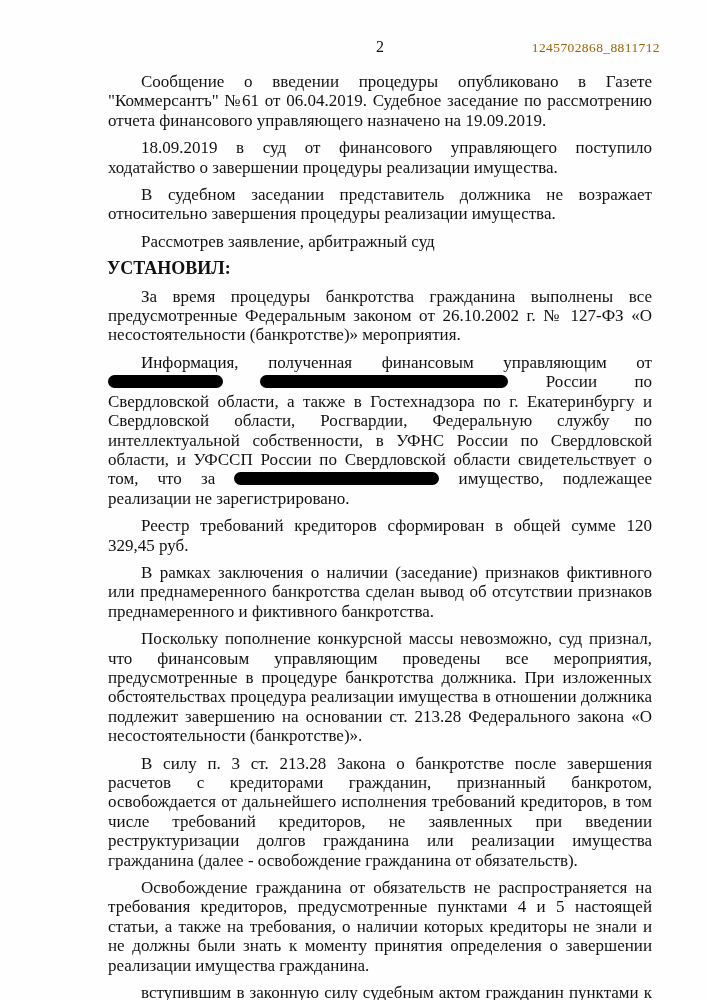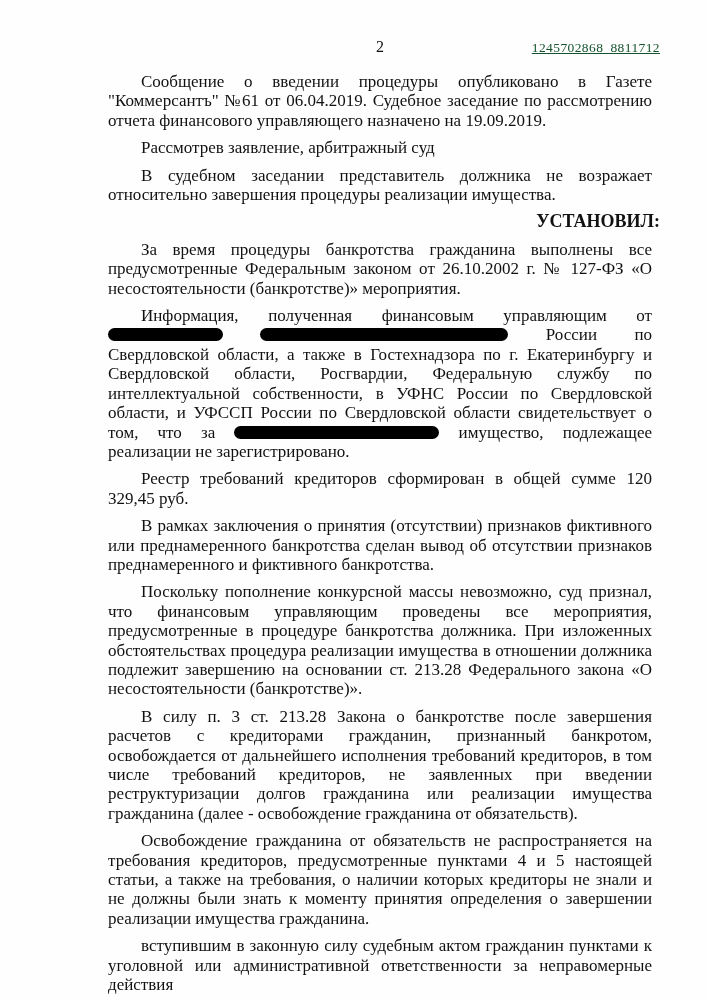--- a/index.html
+++ b/index.html
@@ -30,40 +30,39 @@
     top: 0;
     text-align: center;
     font-size: 16px;
   }
   .doc-id {
     position: absolute;
     right: 0;
     top: 2px;
     font-size: 13.5px;
     letter-spacing: 0.4px;
-    color: #14532d;
-    text-decoration: underline;
+    color: #a16207;
   }
   .document-body {
     position: absolute;
     top: 64px;
     left: 100px;
     width: 560px;
     font-size: 17px;
     line-height: 19.4px;
     text-align: justify;
   }
   p.para {
     margin: 8px;
     text-indent: 33px;
   }
   p.heading {
-    margin: 0;
+    margin: 7px;
     text-indent: 0;
-    text-align: right;
+    text-align: left;
     font-weight: bold;
     font-size: 18px;
   }
   .redaction {
     display: inline-block;
     background: #000000;
     height: 13px;
     border-radius: 7px;
     vertical-align: -1px;
   }
@@ -72,25 +71,26 @@
 <body>
 
 <div class="page">
   <div class="page-header">
     <div class="page-number">2</div>
     <div class="doc-id">1245702868_8811712</div>
   </div>
 
   <div class="document-body">
       <p class="para">Сообщение о введении процедуры опубликовано в Газете "Коммерсантъ" №61 от 06.04.2019. Судебное заседание по рассмотрению отчета финансового управляющего назначено на 19.09.2019.</p>
+      <p class="para">18.09.2019 в суд от финансового управляющего поступило ходатайство о завершении процедуры реализации имущества.</p>
+      <p class="para">В судебном заседании представитель должника не возражает относительно завершения процедуры реализации имущества.</p>
       <p class="para">Рассмотрев заявление, арбитражный суд</p>
-      <p class="para">В судебном заседании представитель должника не возражает относительно завершения процедуры реализации имущества.</p>
       <p class="heading">УСТАНОВИЛ:</p>
       <p class="para">За время процедуры банкротства гражданина выполнены все предусмотренные Федеральным законом от 26.10.2002 г. № 127-ФЗ «О несостоятельности (банкротстве)» мероприятия.</p>
       <p class="para">Информация, полученная финансовым управляющим от<span class="redaction" style="width: 115px; background: rgb(0, 0, 0);"></span> <span class="redaction" style="width: 248px; background: rgb(0, 0, 0);"></span> России по Свердловской области, а также в Гостехнадзора по г. Екатеринбургу и Свердловской области, Росгвардии, Федеральную службу по интеллектуальной собственности, в УФНС России по Свердловской области, и УФССП России по Свердловской области свидетельствует о том, что за <span class="redaction" style="width: 205px; background: rgb(0, 0, 0);"></span> имущество, подлежащее реализации не зарегистрировано.</p>
       <p class="para">Реестр требований кредиторов сформирован в общей сумме 120 329,45 руб.</p>
-      <p class="para">В рамках заключения о принятия (отсутствии) признаков фиктивного или преднамеренного банкротства сделан вывод об отсутствии признаков преднамеренного и фиктивного банкротства.</p>
+      <p class="para">В рамках заключения о наличии (заседание) признаков фиктивного или преднамеренного банкротства сделан вывод об отсутствии признаков преднамеренного и фиктивного банкротства.</p>
       <p class="para">Поскольку пополнение конкурсной массы невозможно, суд признал, что финансовым управляющим проведены все мероприятия, предусмотренные в процедуре банкротства должника. При изложенных обстоятельствах процедура реализации имущества в отношении должника подлежит завершению на основании ст. 213.28 Федерального закона «О несостоятельности (банкротстве)».</p>
       <p class="para">В силу п. 3 ст. 213.28 Закона о банкротстве после завершения расчетов с кредиторами гражданин, признанный банкротом, освобождается от дальнейшего исполнения требований кредиторов, в том числе требований кредиторов, не заявленных при введении реструктуризации долгов гражданина или реализации имущества гражданина (далее - освобождение гражданина от обязательств).</p>
       <p class="para">Освобождение гражданина от обязательств не распространяется на требования кредиторов, предусмотренные пунктами 4 и 5 настоящей статьи, а также на требования, о наличии которых кредиторы не знали и не должны были знать к моменту принятия определения о завершении реализации имущества гражданина.</p>
       <p class="para">вступившим в законную силу судебным актом гражданин пунктами к уголовной или административной ответственности за неправомерные действия</p>
     </div>
 </div>
 
 </body></html>

